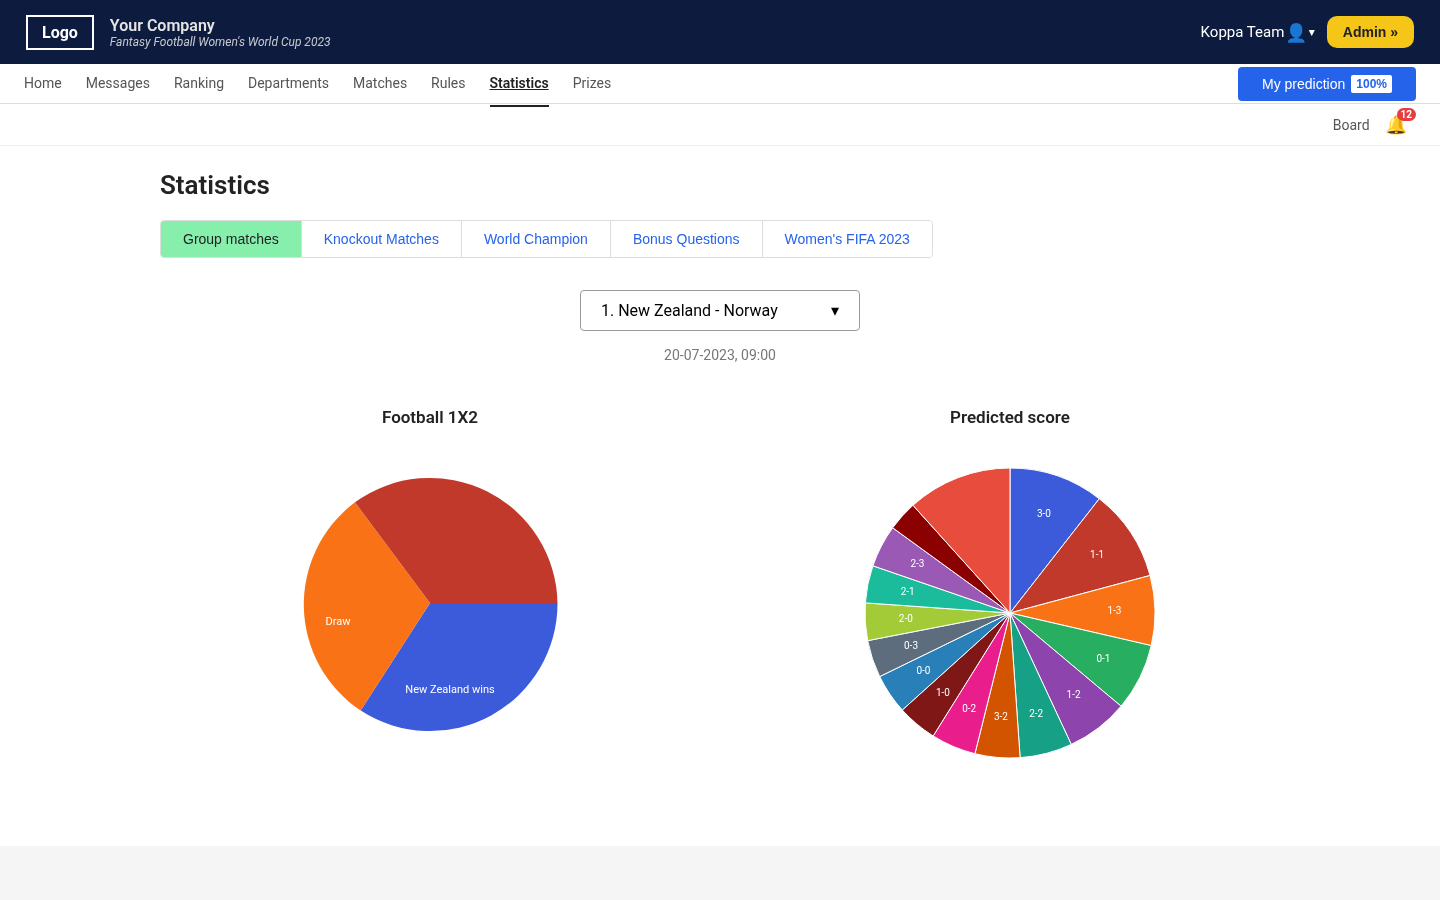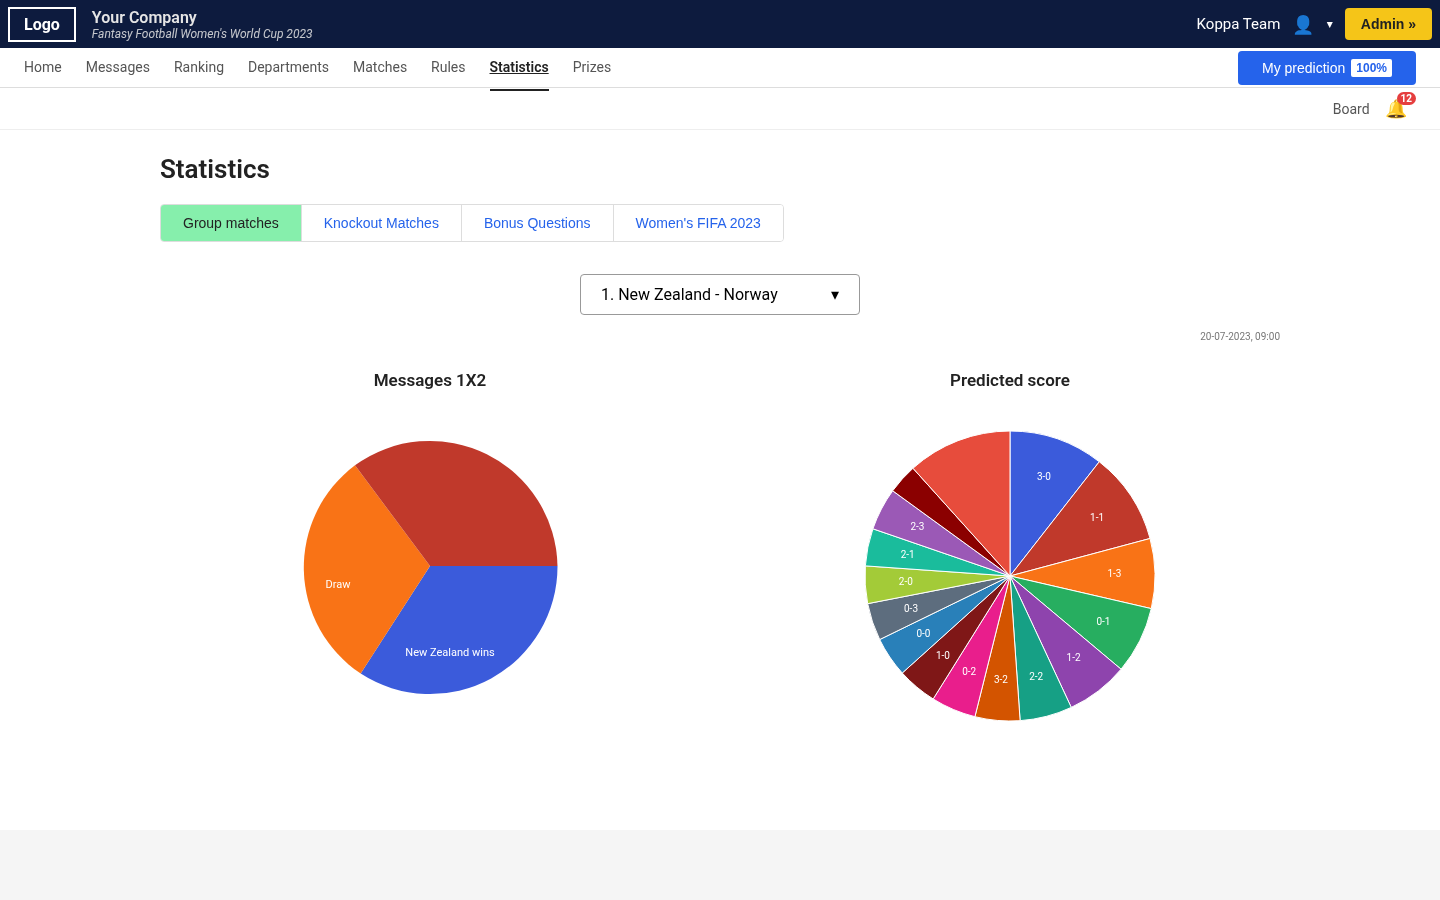--- a/index.html
+++ b/index.html
@@ -3,47 +3,47 @@
   <meta charset="utf-8">
   <style>
     * { box-sizing: border-box; margin: 0; padding: 0; }
     body { font-family: -apple-system, BlinkMacSystemFont, 'Segoe UI', Roboto, sans-serif; background: #f5f5f5; }
 
     
     .header {
       background: #0d1b3e;
       display: flex;
       align-items: center;
-      padding: 0 8px;
-      height: 48px;
+      padding: 0 26px;
+      height: 64px;
       justify-content: space-between;
     }
     .header-left { display: flex; align-items: center; gap: 16px; }
     .logo-box {
       border: 2px solid white;
       color: white;
       padding: 6px 14px;
       font-weight: bold;
       font-size: 16px;
     }
     .company-info { color: #e5e5e5; }
     .company-name { font-size: 16px; font-weight: 600; }
     .company-sub { font-size: 12px; font-style: italic; opacity: 0.85; }
     .header-right { display: flex; align-items: center; gap: 12px; }
-    .user-info { color: white; display: flex; align-items: center; gap: 12px; font-size: 15px; }
+    .user-info { color: white; display: flex; align-items: center; gap: 1px; font-size: 15px; }
     .user-icon { font-size: 18px; }
     .admin-btn {
       background: #f5c518;
       color: #222;
       border: none;
       padding: 8px 16px;
       font-weight: 600;
       font-size: 14px;
       cursor: pointer;
-      border-radius: 4px;
+      border-radius: 10px;
     }
 
     
     .nav-bar {
       background: white;
       border-bottom: 1px solid #ddd;
       display: flex;
       align-items: center;
       padding: 0 24px;
       height: 40px;
@@ -155,24 +155,24 @@
       font-size: 16px;
       display: flex;
       align-items: center;
       gap: 8px;
       cursor: pointer;
       background: white;
       min-width: 280px;
       justify-content: space-between;
     }
     .match-date {
-      text-align: right;
+      text-align: center;
       color: #777;
-      font-size: 10px;
-      margin-bottom: 28px;
+      font-size: 14px;
+      margin-bottom: 44px;
     }
 
     
     .charts-row {
       display: flex;
       justify-content: space-around;
       align-items: flex-start;
       gap: 40px;
     }
     .chart-container { text-align: center; flex: 1; }
@@ -227,36 +227,37 @@
     <span class="bell-badge">12</span>
   </div>
 </div>
 
 <div class="content">
   <h1 class="page-title">Statistics</h1>
 
   <div class="tabs-container">
     <button class="tab active-tab">Group matches</button>
     <button class="tab" style="color:#2563eb;">Knockout Matches</button>
+    <button class="tab" style="color:#2563eb;">World Champion</button>
     <button class="tab" style="color:#2563eb;">Bonus Questions</button>
     <button class="tab" style="color:#2563eb;">Women's FIFA 2023</button>
   </div>
 
   <div class="match-selector-row">
     <div class="match-dropdown">
       <span>1. New Zealand - Norway</span>
       <span>▾</span>
     </div>
   </div>
   <div class="match-date">20-07-2023, 09:00</div>
 
   <div class="charts-row">
 
     <div class="chart-container">
-      <div class="chart-title">Messages 1X2</div>
+      <div class="chart-title">Football 1X2</div>
       <div class="pie-wrapper">
         <svg class="pie" width="320" height="320" viewBox="-160 -160 320 320">
 
           <path d="M0,0 L127.5,0 A127.5,127.5 0 0,1 -69.3,107.6 Z" fill="#3b5bdb"></path>
           <text x="42" y="-30" fill="white" font-size="11" text-anchor="middle">Norway wins</text>
 
           <path d="M0,0 L-69.3,107.6 A127.5,127.5 0 0,1 -75.0,-100.7 Z" fill="#f97316"></path>
           <text x="-92" y="22" fill="white" font-size="11" text-anchor="middle">Draw</text>
 
           <path d="M0,0 L-75.0,-100.7 A127.5,127.5 0 0,1 127.5,0 Z" fill="#c0392b"></path>

